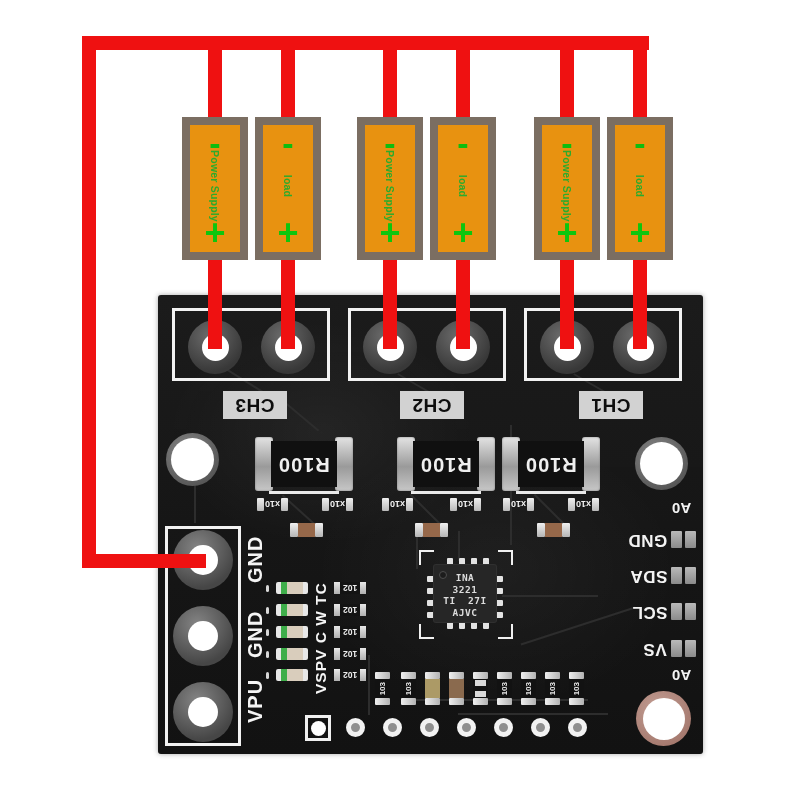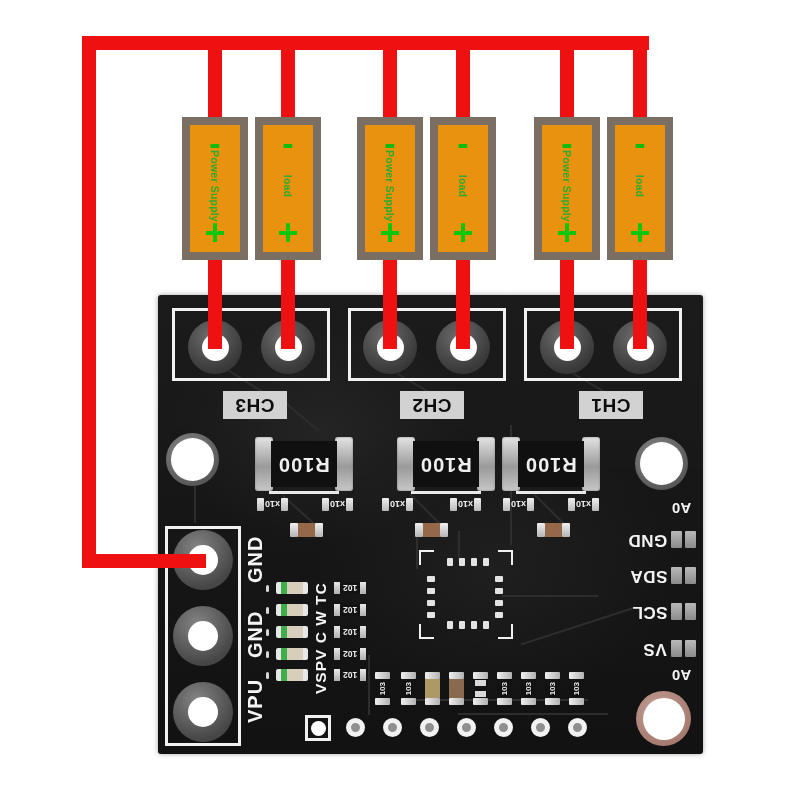--- a/index.html
+++ b/index.html
@@ -331,20 +331,24 @@
     <div class="pin" style="left:269px;top:305px;width:8px;height:6px;"></div>
     <div class="pin" style="left:269px;top:317px;width:8px;height:6px;"></div>
     <div class="pin" style="left:337px;top:281px;width:8px;height:6px;"></div>
     <div class="pin" style="left:337px;top:293px;width:8px;height:6px;"></div>
     <div class="pin" style="left:337px;top:305px;width:8px;height:6px;"></div>
     <div class="pin" style="left:337px;top:317px;width:8px;height:6px;"></div>
     <div class="bracket" style="left:261px;top:255px;border-left-width:2.5px;border-top-width:2.5px;"></div>
     <div class="bracket" style="left:340px;top:255px;border-right-width:2.5px;border-top-width:2.5px;"></div>
     <div class="bracket" style="left:261px;top:329px;border-left-width:2.5px;border-bottom-width:2.5px;"></div>
     <div class="bracket" style="left:340px;top:329px;border-right-width:2.5px;border-bottom-width:2.5px;"></div>
+    <div class="chip">
+      <div class="dot"></div>
+      <div class="lines"><span>INA</span><br><span>3221</span><br><span>TI  27I</span><br><span>AJVC</span></div>
+    </div>
 
     <div class="a0" style="left:510px;top:204px;">
       <span>A0</span>
     </div>
     <div class="rrow-label" style="left:451px;top:235px;">
       <span>GND</span>
     </div>
     <div class="rpad" style="left:513px;top:236px;"></div>
     <div class="rpad" style="left:527px;top:236px;"></div>
     <div class="rrow-label" style="left:451px;top:271px;">

